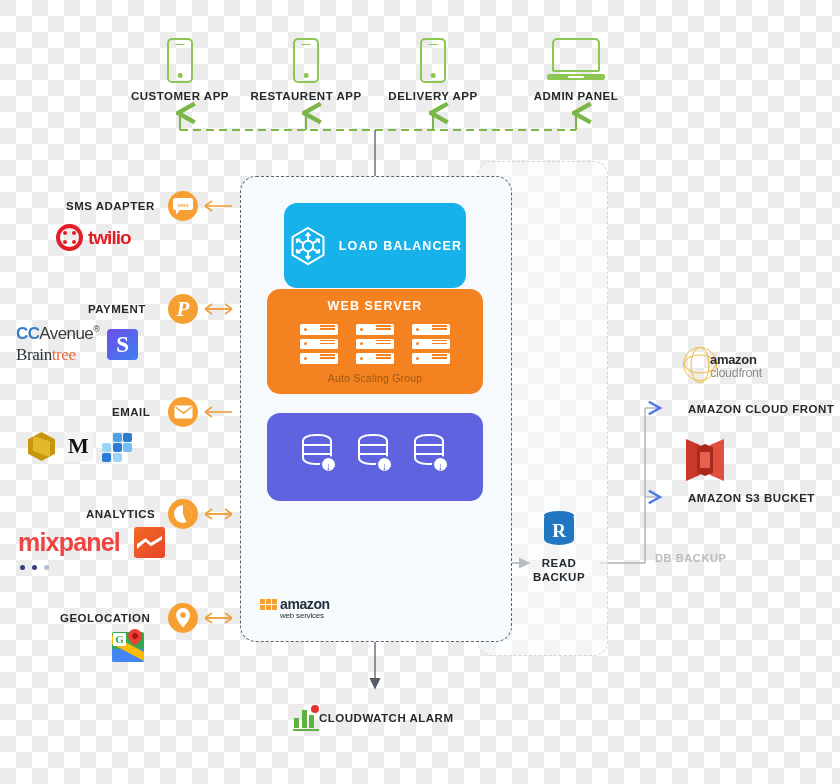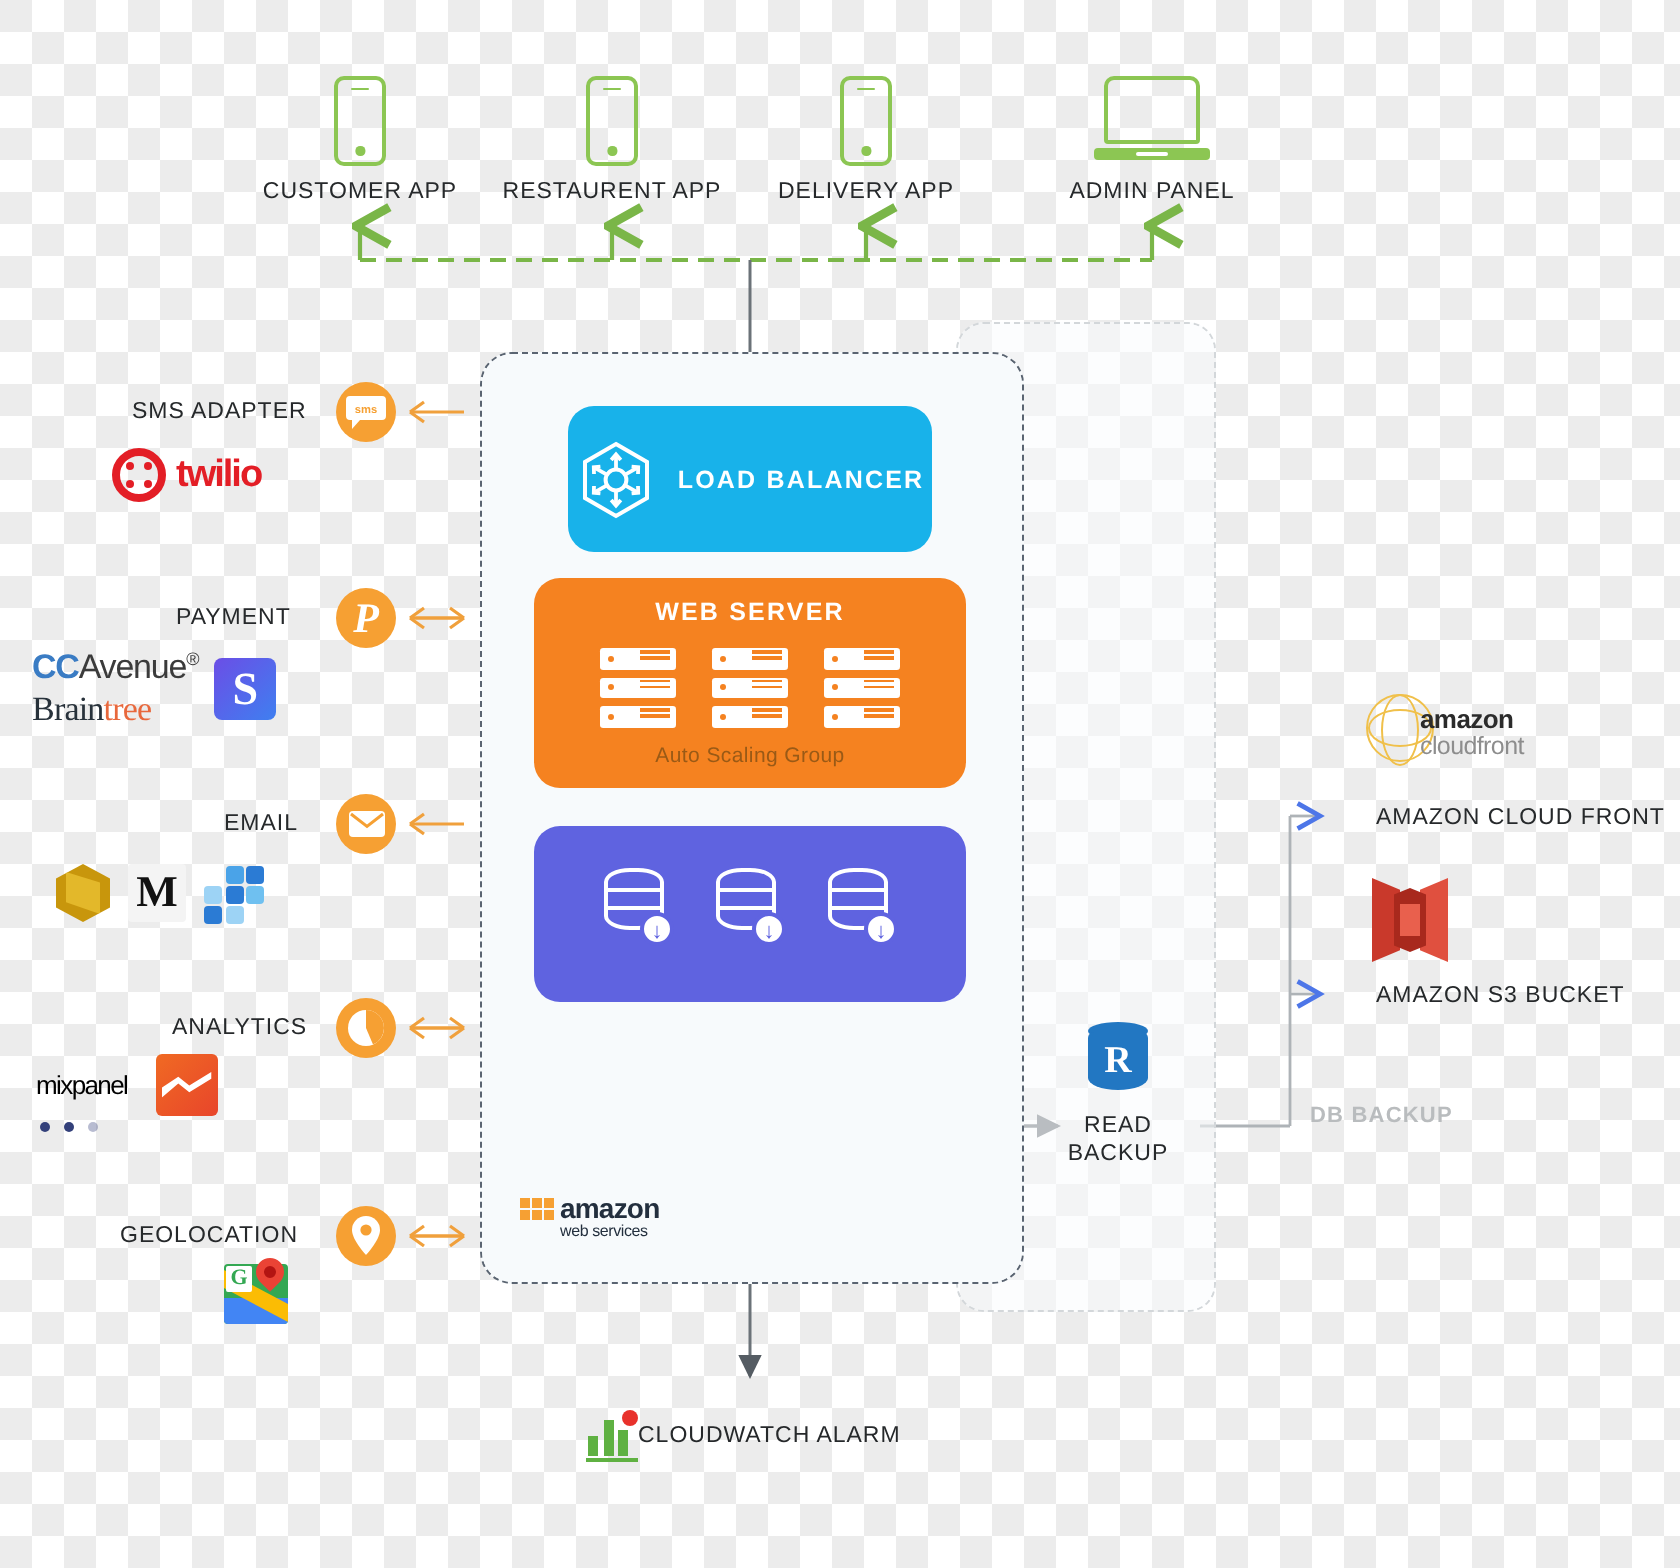--- a/index.html
+++ b/index.html
@@ -9,21 +9,21 @@
     position:relative;
     background:
       repeating-conic-gradient(#ffffff 0% 25%, #ececec 0% 50%) 0 0 / 32px 32px;
     overflow:hidden;
   }
   .canvas { position:absolute; inset:0; }
   .abs { position:absolute; }
 
   
   .lbl {
-    font-weight:normal;
+    font-weight:bold;
     color:#26292b;
     letter-spacing:.5px;
     white-space:nowrap;
     font-size:11.5px;
   }
   .lbl-dim { color:#b9bcbe; font-weight:bold; letter-spacing:.6px; font-size:11px; }
 
   
   .client { text-align:center; width:120px; }
   .client .cap { margin-top:7px; font-size:11.5px; }
@@ -218,21 +218,21 @@
     content:""; position:absolute; left:5px; top:4px; width:17px; height:21px;
     background:#e3b82a; clip-path:polygon(0 0,100% 25%,100% 100%,0 72%);
   }
   .mandrill {
     width:29px; height:29px; background:#f4f4f4; border-radius:2px; position:relative;
     font-family:"Liberation Serif", serif; font-weight:bold; font-size:22px;
     color:#111; text-align:center; line-height:27px;
   }
   .tiles { width:30px; height:28px; position:relative; }
   .tiles i { position:absolute; display:block; border-radius:2px; }
-  .mixpanel { font-size:13px; color:#000000; letter-spacing:-.8px; position:relative; }
+  .mixpanel { font-size:25px; color:#ef4444; letter-spacing:-.8px; position:relative;font-weight:bold; }
   .mixpanel .dots { position:absolute; left:2px; top:19px; }
   .mixpanel .dots i {
     display:inline-block; width:5px; height:5px; border-radius:50%; background:#33407a; margin-right:7px;
   }
   .ga-ico {
     width:31px; height:31px; border-radius:3px;
     background:linear-gradient(135deg,#f06a23,#e8452b); position:relative; overflow:hidden;
   }
   .ga-ico:after {
     content:""; position:absolute; left:3px; top:9px; width:25px; height:13px;
@@ -342,21 +342,21 @@
     <div class="cap lbl">ADMIN PANEL</div>
   </div>
   <div class="abs client" style="left:373px; top:38px;">
     <div class="phone"></div>
     <div class="cap lbl">DELIVERY APP</div>
   </div>
 
   <div class="abs vpc-outer" style="left:478px; top:161px; width:130px; height:495px;"></div>
   <div class="abs vpc-inner" style="left:240px; top:176px; width:272px; height:466px;"></div>
 
-  <div class="abs block lb-box" style="left:284px; top:203px; width:182px; height:73px;">
+  <div class="abs block lb-box" style="left:284px; top:203px; width:182px; height:85px;">
     <svg width="40" height="40" viewBox="0 0 40 40">
       <polygon points="20,2 35.5,11 35.5,29 20,38 4.5,29 4.5,11" fill="none" stroke="#fff" stroke-width="2"></polygon>
       <circle cx="20" cy="20" r="5.2" fill="none" stroke="#fff" stroke-width="2"></circle>
       <g stroke="#fff" stroke-width="1.9" fill="none">
         <path d="M20,14.6 L20,7.5"></path>
           <path d="M17.6,10 L20,7.2 L22.4,10"></path>
         <path d="M20,25.4 L20,32.5"></path>
           <path d="M17.6,30 L20,32.8 L22.4,30"></path>
         <path d="M15.2,17.2 L9.2,13.8"></path>
           <path d="M9,17 L8.9,13.6 L12.2,13.3"></path>

